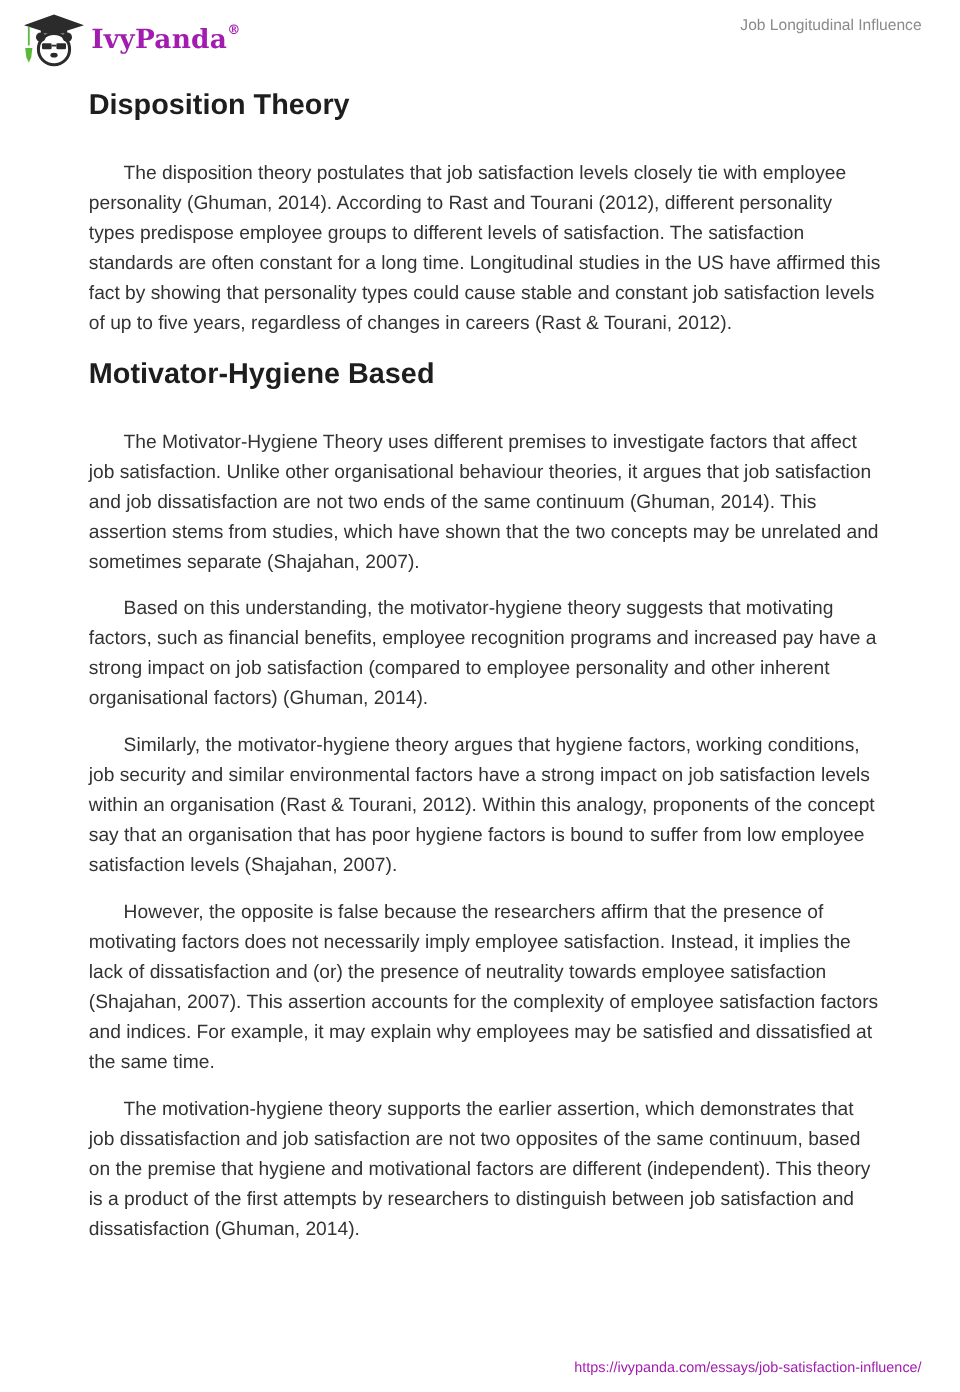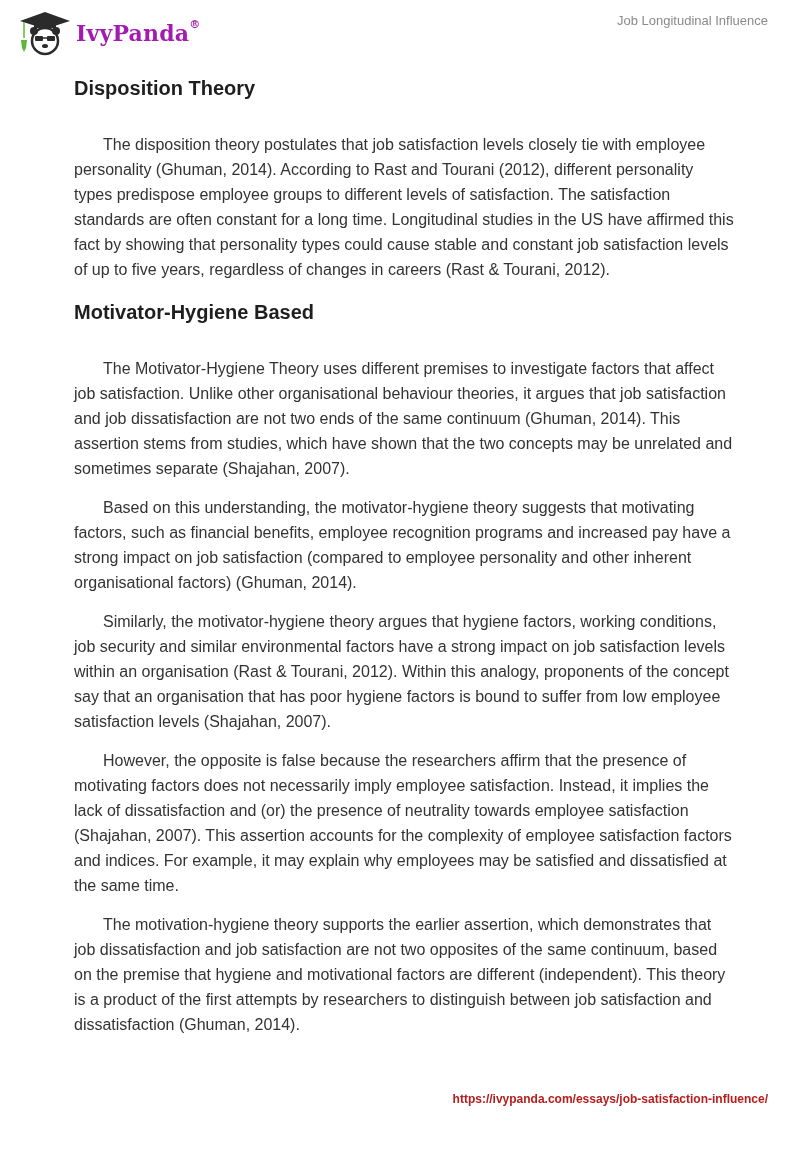--- a/index.html
+++ b/index.html
@@ -10,27 +10,27 @@
     .header { position: absolute; left: 0; top: 0; width: 800px; height: 56px; }
     .logo { position: absolute; left: 18px; top: 10px; display: flex; align-items: center; }
     .logo svg { width: 54px; height: 46px; }
     .logo-text {
       font-family: "DejaVu Serif", serif; font-weight: bold; font-size: 22px; color: #a21caf;
       margin-left: 4px; letter-spacing: 0.2px;
     }
     .logo-text sup { font-size: 11px; vertical-align: top; position: relative; top: -2px; }
     .doc-title { position: absolute; right: 32px; top: 13px; font-size: 13px; color: #8a8a8a; }
     .content { position: absolute; left: 74px; top: 70px; width: 660px; }
-    h2 { font-size: 20px; font-weight: bold; color: #1e1e1e; margin: 0; line-height: 36px; }
+    h2 { font-size: 24px; font-weight: bold; color: #1e1e1e; margin: 0; line-height: 36px; }
     h2.second { margin-top: 12px; }
     p {
       font-size: 16px; line-height: 25px; color: #333333; margin: 14px 0 0 0; text-indent: 29px;
     }
     h2 + p { margin-top: 26px; }
-    .footer-url { position: absolute; right: 32px; top: 1092px; font-size: 12px; color: #b91c1c; font-weight: bold; }
+    .footer-url { position: absolute; right: 32px; top: 1132px; font-size: 12px; color: #a21caf; }
   </style>
 </head>
 <body>
 
 <div class="header">
   <div class="logo">
     <svg viewBox="0 0 54 46">
       <polygon points="27,2 52,11 27,19 2,11" fill="#2b2b2b"></polygon>
       <rect x="16" y="12" width="22" height="6" fill="#2b2b2b"></rect>
       <line x1="6" y1="12" x2="6" y2="28" stroke="#5cb83a" stroke-width="1.5"></line>

